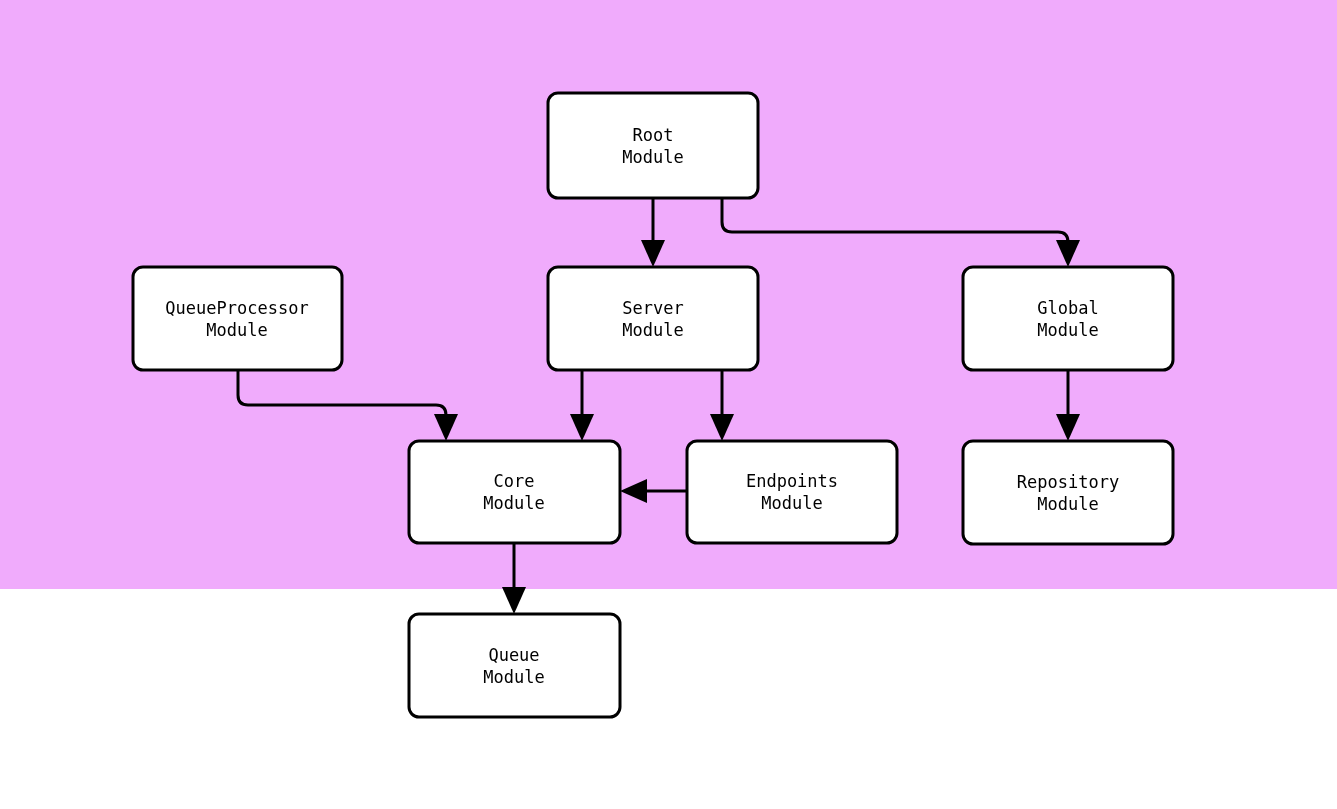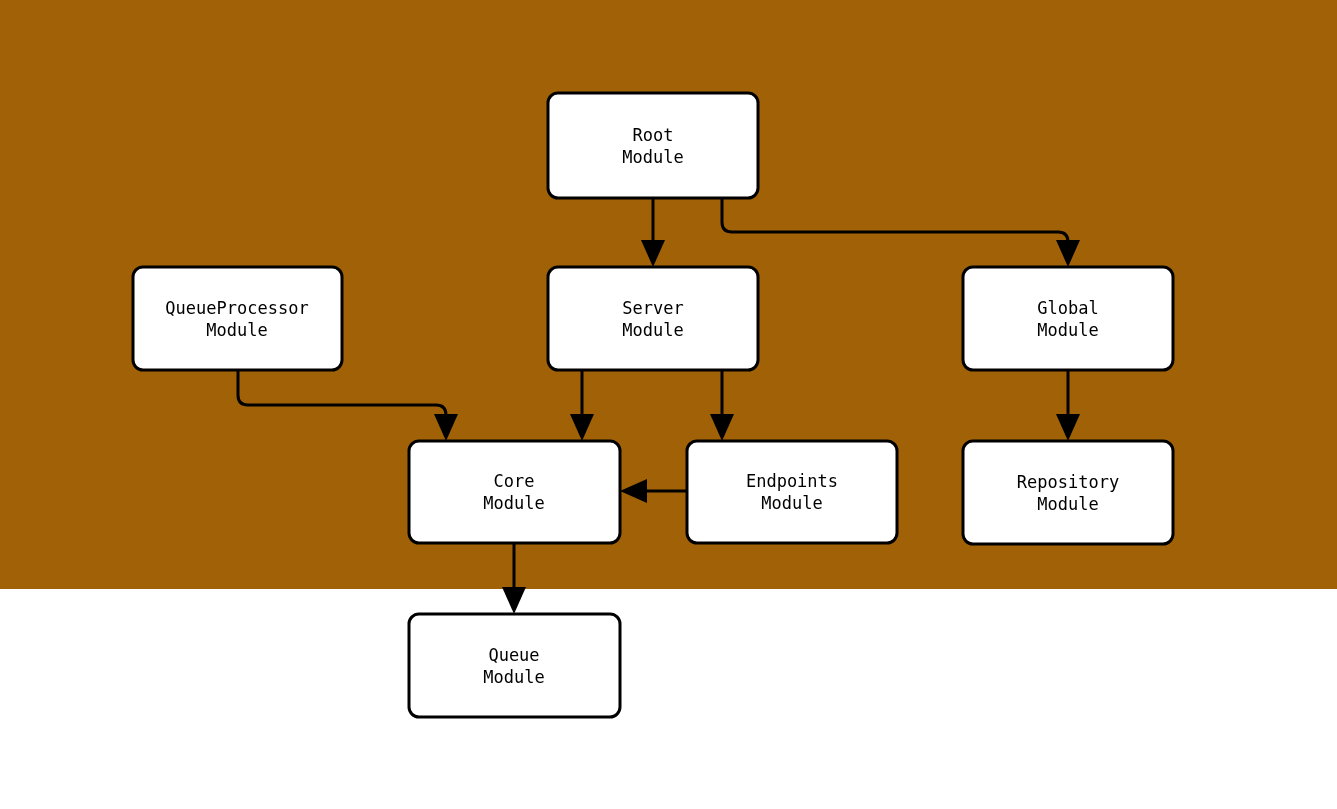--- a/index.html
+++ b/index.html
@@ -11,21 +11,21 @@
   body {
     width: 1337px;
     height: 809px;
     font-family: "DejaVu Sans Mono", "Liberation Mono", monospace;
     overflow: hidden;
   }
   #diagram-root {
     position: relative;
     width: 1337px;
     height: 589px;
-    background: #a16207;
+    background: #f0abfc;
   }
   svg.diagram-canvas {
     display: block;
     width: 1337px;
     height: 809px;
   }
   .node-box {
     fill: #ffffff;
     stroke: #000000;
     stroke-width: 3;

